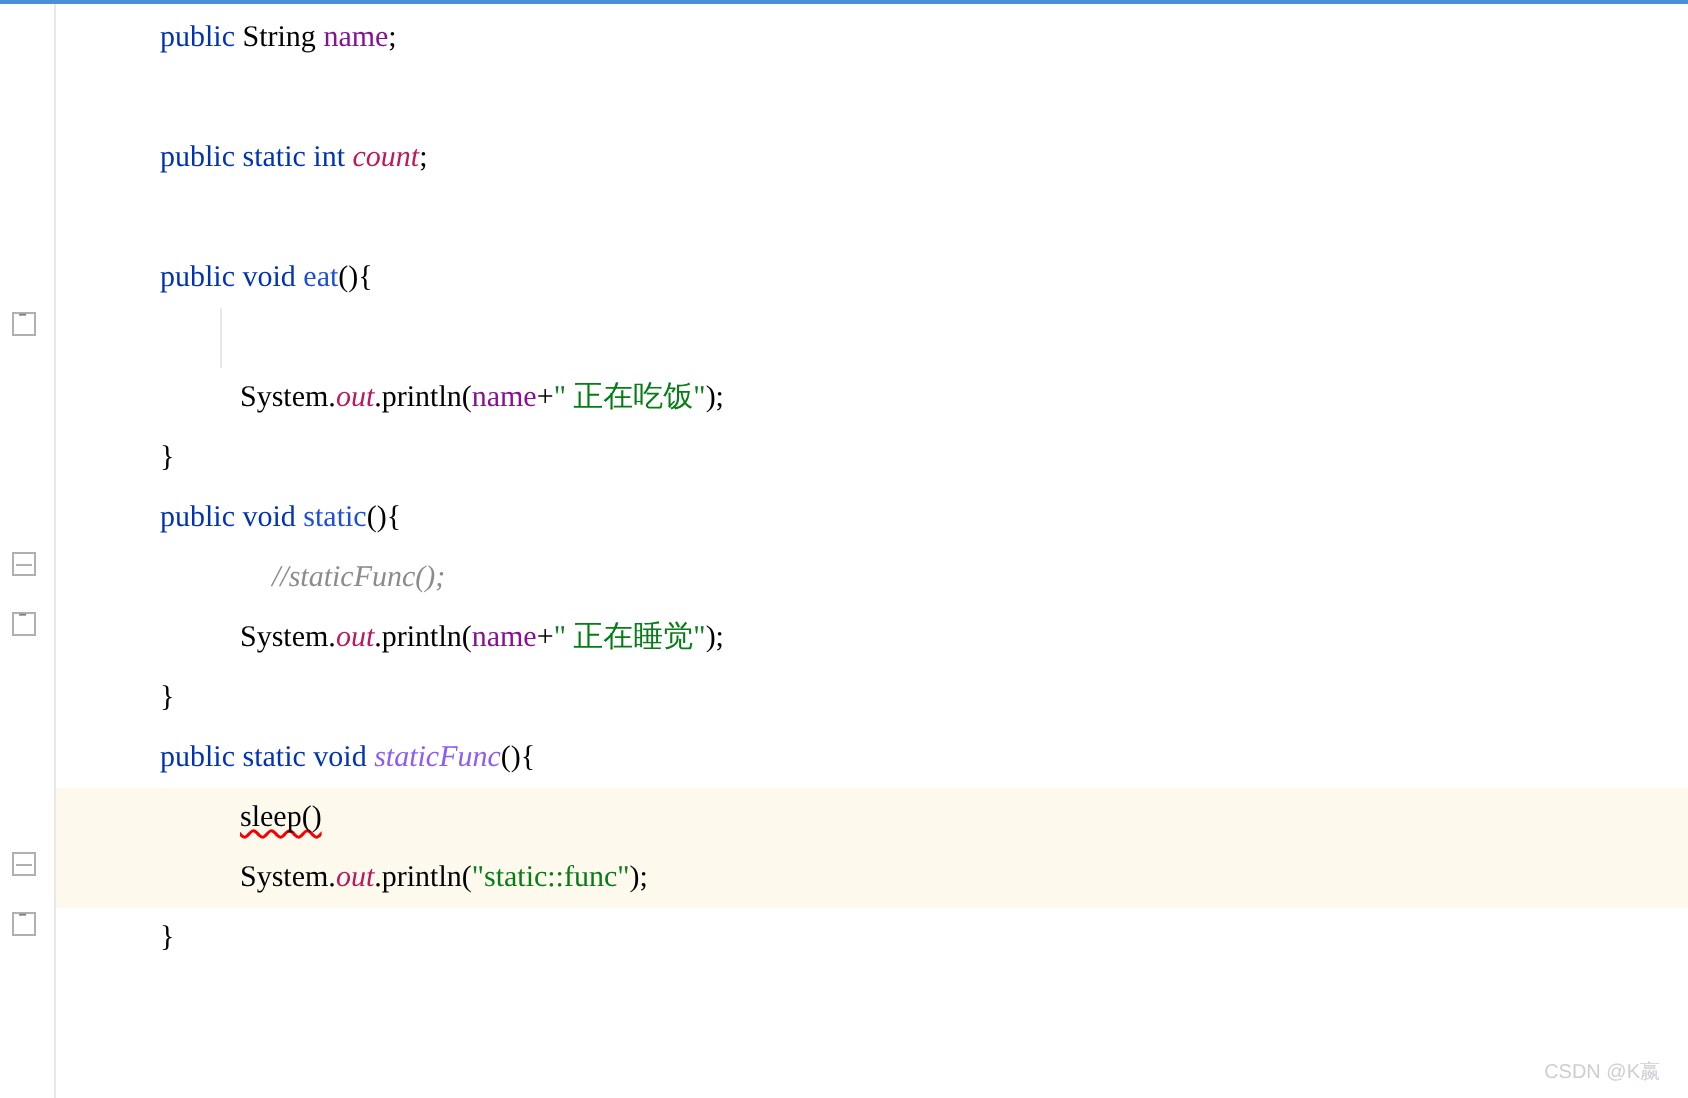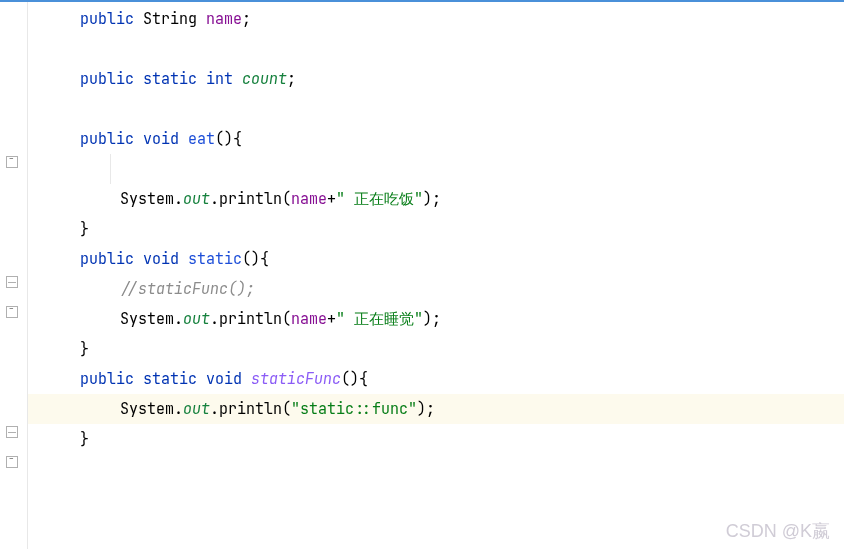--- a/index.html
+++ b/index.html
@@ -28,30 +28,31 @@
     .code-area {
       flex: 1;
       padding: 2px 0;
       line-height: 30px;
     }
     .line {
       padding-left: 52px;
       white-space: pre;
       height: 30px;
       position: relative;
+      font-family: Liberation Serif, serif;
     }
     .indent1 { padding-left: 52px; }
     .indent2 { padding-left: 92px; }
     .kw { color: #0033b3; font-weight: normal; }
     .type { color: #000000; }
     .field { color: #871094; }
     .method { color: #1d4ed8; }
-    .comment { color: #8c8c8c; font-style: italic; }
+    .comment { color: #8c8c8c; font-style: italic; margin-left: 16px; }
     .string { color: #067d17; }
-    .static-field { color: #15803d; font-style: italic; }
+    .static-field { color: #be185d; font-style: italic; }
     .static-method { color: #8b5cf6; font-style: italic; }
     .punct { color: #000000; }
     .highlight-line {
       background: #fdfaed;
     }
     .error-underline {
       text-decoration: underline wavy #f50000;
       text-decoration-skip-ink: none;
     }
     .guide {
@@ -60,21 +61,21 @@
       top: 0;
       bottom: 0;
       width: 1px;
       background: #e8e8e8;
     }
     .watermark {
       position: absolute;
       bottom: 6px;
       right: 14px;
       color: #d0ccd6;
-      font-size: 18px;
+      font-size: 10px;
       font-family: sans-serif;
       pointer-events: none;
     }
     .fold-icon {
       position: absolute;
       width: 12px;
       height: 12px;
       border: 1px solid #b0b0b0;
       background: #fff;
       left: 6px;
@@ -115,18 +116,19 @@
     <div class="line"></div>
     <div class="line indent1"><span class="kw">public</span> <span class="kw">void</span> <span class="method">eat</span><span class="punct">(){</span></div>
     <div class="line"><div class="guide"></div></div>
     <div class="line indent2"><span>System.</span><span class="static-field">out</span><span>.println(</span><span class="field">name</span><span>+</span><span class="string">" 正在吃饭"</span><span>);</span></div>
     <div class="line indent1"><span class="punct">}</span></div>
     <div class="line indent1"><span class="kw">public</span> <span class="kw">void</span> <span class="method">static</span><span class="punct">(){</span></div>
     <div class="line indent2"><span class="comment">//staticFunc();</span></div>
     <div class="line indent2"><span>System.</span><span class="static-field">out</span><span>.println(</span><span class="field">name</span><span>+</span><span class="string">" 正在睡觉"</span><span>);</span></div>
     <div class="line indent1"><span class="punct">}</span></div>
     <div class="line indent1"><span class="kw">public</span> <span class="kw">static</span> <span class="kw">void</span> <span class="static-method">staticFunc</span><span class="punct">(){</span></div>
+    <div class="line indent2 highlight-line"><span class="error-underline">sleep()</span></div>
     <div class="line indent2 highlight-line"><span>System.</span><span class="static-field">out</span><span>.println(</span><span class="string">"static::func"</span><span>);</span></div>
     <div class="line indent1"><span class="punct">}</span></div>
   </div>
 </div>
 
 <div class="watermark">CSDN @K嬴</div>
 
 </body></html>

